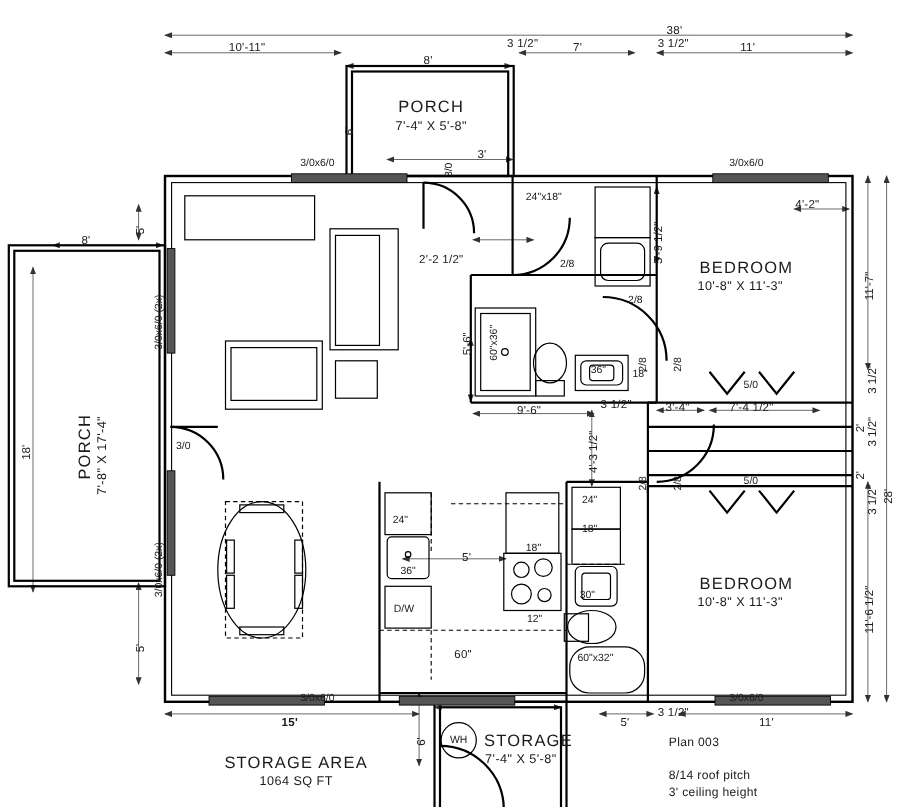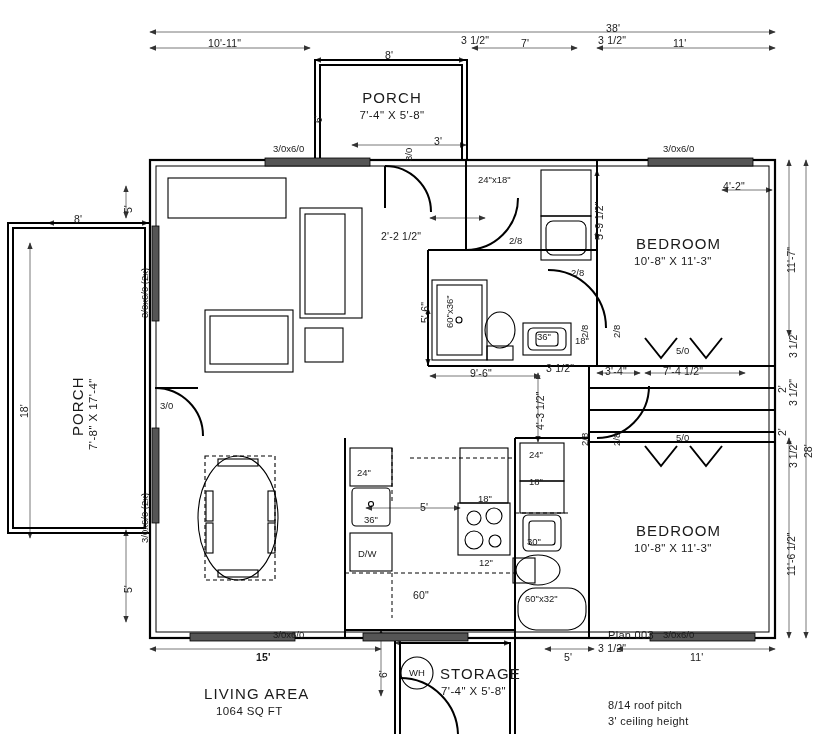--- a/index.html
+++ b/index.html
@@ -207,24 +207,24 @@
 
 <div class="lbl room rot90" style="left:70px;top:418px;">PORCH</div>
 <div class="lbl roomsub rot90" style="left:88px;top:432px;">7'-8" X 17'-4"</div>
 
 <div class="lbl room" style="left:636px;top:505px;">BEDROOM</div>
 <div class="lbl roomsub" style="left:634px;top:525px;">10'-8" X 11'-3"</div>
 
 <div class="lbl room" style="left:440px;top:648px;">STORAGE</div>
 <div class="lbl roomsub" style="left:441px;top:668px;">7'-4" X 5'-8"</div>
 
-<div class="lbl room" style="left:204px;top:668px;">LIVING AREA</div>
-<div class="lbl roomsub" style="left:216px;top:688px;">1064 SQ FT</div>
-
-<div class="lbl note" style="left:608px;top:612px;">Plan 003</div>
+<div class="lbl room" style="left:204px;top:668px;">STORAGE AREA</div>
+<div class="lbl roomsub" style="left:236px;top:688px;">1064 SQ FT</div>
+
+<div class="lbl note" style="left:608px;top:652px;">Plan 003</div>
 <div class="lbl note" style="left:608px;top:682px;">8/14 roof pitch</div>
 <div class="lbl note" style="left:608px;top:698px;">3' ceiling height</div>
 
 <div class="lbl dimv rot90" style="left:803px;top:440px;">28'</div>
 <div class="lbl dimv rot90" style="left:786px;top:255px;">11'-7"</div>
 <div class="lbl dimv rot90" style="left:788px;top:340px;">3 1/2"</div>
 <div class="lbl dimv rot90" style="left:777px;top:375px;">2'</div>
 <div class="lbl dimv rot90" style="left:788px;top:388px;">3 1/2"</div>
 <div class="lbl dimv rot90" style="left:777px;top:418px;">2'</div>
 <div class="lbl dimv rot90" style="left:788px;top:450px;">3 1/2"</div>

